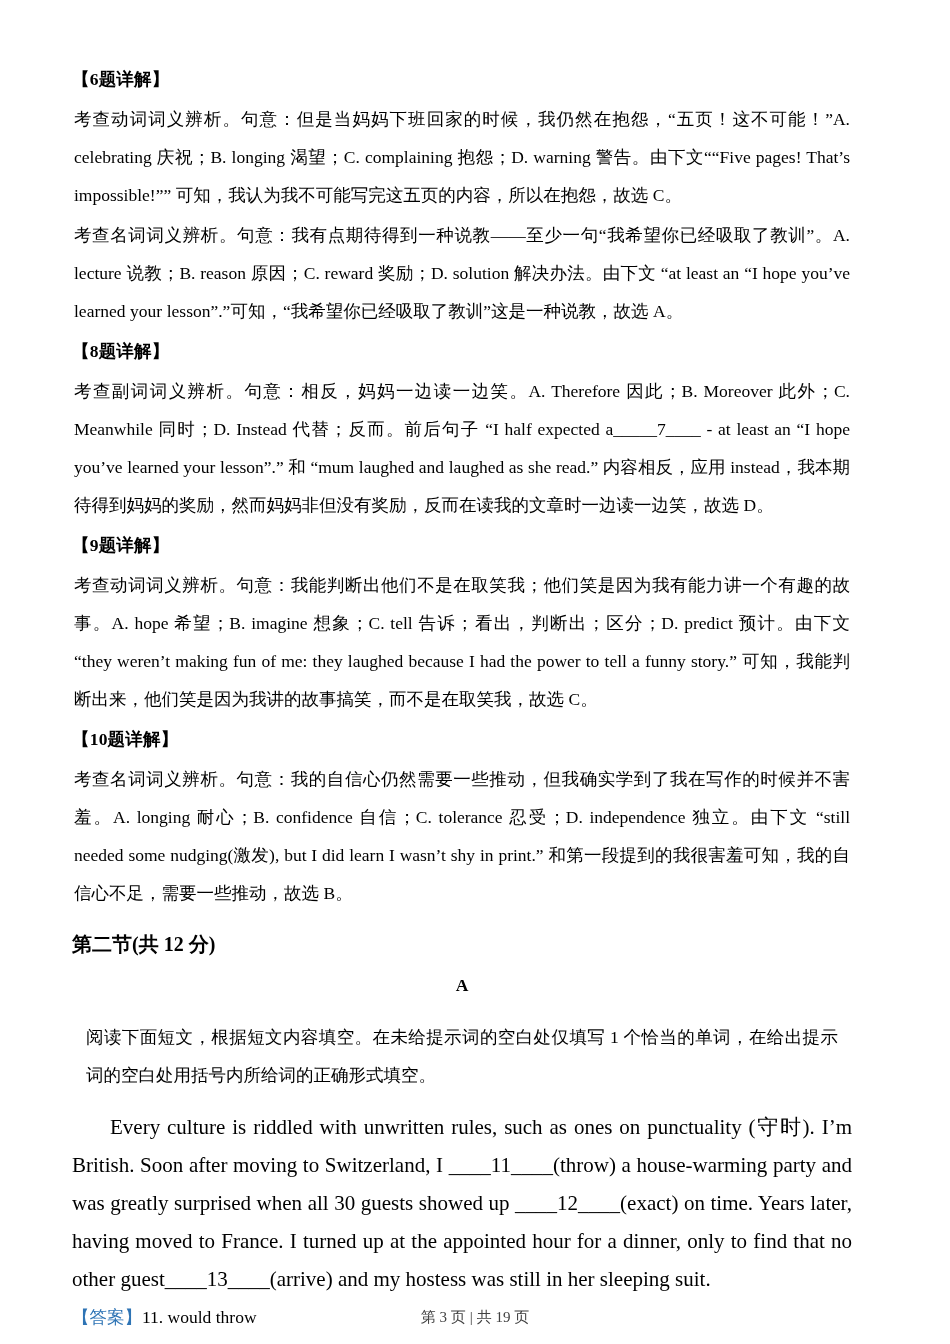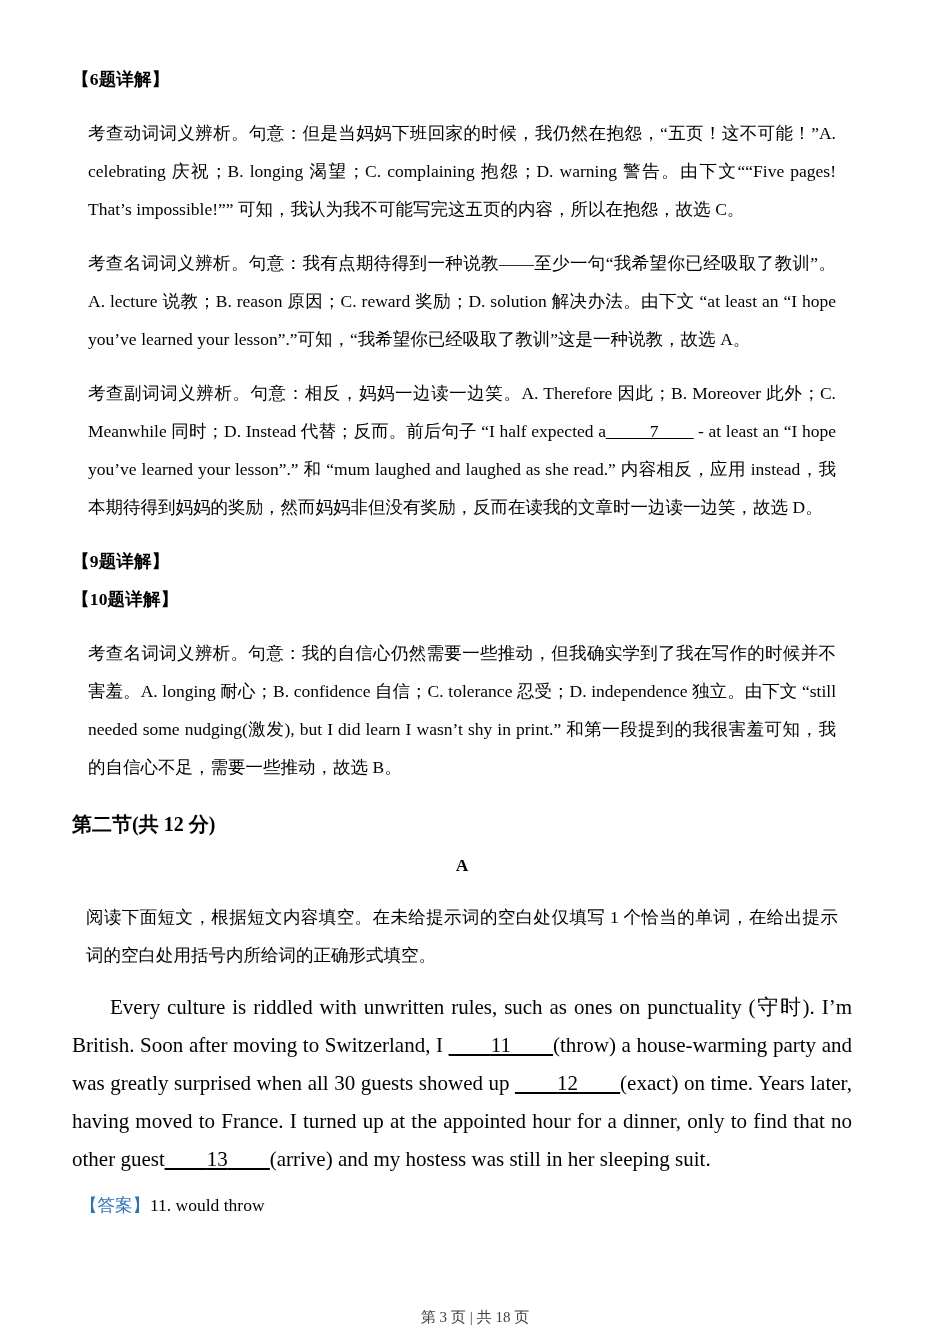--- a/index.html
+++ b/index.html
@@ -31,21 +31,21 @@
   .q-head {
     font-size: 17.5px;
     font-weight: bold;
     line-height: 38px;
     margin: 0;
     letter-spacing: 0.2px;
   }
   .q-body {
     font-size: 17.5px;
     line-height: 38px;
-    margin: 16px;
+    margin: 2px;
     text-align: justify;
     text-justify: inter-ideograph;
     word-spacing: 0.2px;
   }
   .block {
     margin: 0 0 0 0;
   }
   
   .section-head {
     font-size: 20px;
@@ -69,27 +69,26 @@
   }
   .passage {
     font-size: 21px;
     line-height: 38px;
     margin: 0;
     text-indent: 38px;
     text-align: justify;
     text-justify: inter-ideograph;
   }
   .blank {
-    text-decoration: underline;
     white-space: pre;
   }
   .answer-line {
     font-size: 17.5px;
     line-height: 38px;
-    margin: 8px;
+    margin: 0;
   }
   .answer-tag {
     color: #2e74b5;
     font-weight: normal;
   }
   
   .footer {
     position: absolute;
     left: 0;
     top: 1308px;
@@ -112,38 +111,40 @@
     <div class="block">
       <p class="q-head">【6题详解】</p>
       <p class="q-body">考查动词词义辨析。句意：但是当妈妈下班回家的时候，我仍然在抱怨，“五页！这不可能！”A. celebrating 庆祝；B. longing 渴望；C. complaining 抱怨；D. warning 警告。由下文““Five pages! That’s impossible!”” 可知，我认为我不可能写完这五页的内容，所以在抱怨，故选 C。</p>
     </div>
 
     <div class="block">
       <p class="q-body">考查名词词义辨析。句意：我有点期待得到一种说教——至少一句“我希望你已经吸取了教训”。A. lecture 说教；B. reason 原因；C. reward 奖励；D. solution 解决办法。由下文 “at least an “I hope you’ve learned your lesson”.”可知，“我希望你已经吸取了教训”这是一种说教，故选 A。</p>
     </div>
 
     <div class="block">
+      <p class="q-head">【8题详解】</p>
       <p class="q-body"><span>考查副词词义辨析。句意：相反，妈妈一边读一边笑。A. Therefore 因此；B. Moreover 此外；C. Meanwhile 同时；D. Instead 代替；反而。前后句子 “I half expected a</span><span class="blank">_____<span>7</span>____</span><span> ‑ at least an “I hope you’ve learned your lesson”.” 和 “mum laughed and laughed as she read.” 内容相反，应用 instead，我本期待得到妈妈的奖励，然而妈妈非但没有奖励，反而在读我的文章时一边读一边笑，故选 D。</span></p>
     </div>
 
     <div class="block">
       <p class="q-head">【9题详解】</p>
+      <p class="q-body">考查动词词义辨析。句意：我能判断出他们不是在取笑我；他们笑是因为我有能力讲一个有趣的故事。A. hope 希望；B. imagine 想象；C. tell 告诉；看出，判断出；区分；D. predict 预计。由下文 “they weren’t making fun of me: they laughed because I had the power to tell a funny story.” 可知，我能判断出来，他们笑是因为我讲的故事搞笑，而不是在取笑我，故选 C。</p>
     </div>
 
     <div class="block">
       <p class="q-head">【10题详解】</p>
       <p class="q-body">考查名词词义辨析。句意：我的自信心仍然需要一些推动，但我确实学到了我在写作的时候并不害羞。A. longing 耐心；B. confidence 自信；C. tolerance 忍受；D. independence 独立。由下文 “still needed some nudging(激发), but I did learn I wasn’t shy in print.” 和第一段提到的我很害羞可知，我的自信心不足，需要一些推动，故选 B。</p>
     </div>
 
     <p class="section-head">第二节(共 12 分)</p>
     <p class="center-label">A</p>
     <p class="instruction">阅读下面短文，根据短文内容填空。在未给提示词的空白处仅填写 1 个恰当的单词，在给出提示词的空白处用括号内所给词的正确形式填空。</p>
 
     <p class="passage"><span>Every culture is riddled with unwritten rules, such as ones on punctuality (守时). I’m British. Soon after moving to Switzerland, I </span><span class="blank">____<span>11</span>____</span><span>(throw) a house-warming party and was greatly surprised when all 30 guests showed up </span><span class="blank">____<span>12</span>____</span><span>(exact) on time. Years later, having moved to France. I turned up at the appointed hour for a dinner, only to find that no other guest</span><span class="blank">____<span>13</span>____</span><span>(arrive) and my hostess was still in her sleeping suit.</span></p>
 
     <p class="answer-line"><span class="answer-tag">【答案】</span><span>11. would throw</span></p>
 
   </div>
 </div>
 
 <div class="footer">
-  <span>第 3 页</span><span class="sep">|</span><span>共 18 页</span>
+  <span>第 3 页</span><span class="sep">|</span><span>共 19 页</span>
 </div>
 
 </body></html>

